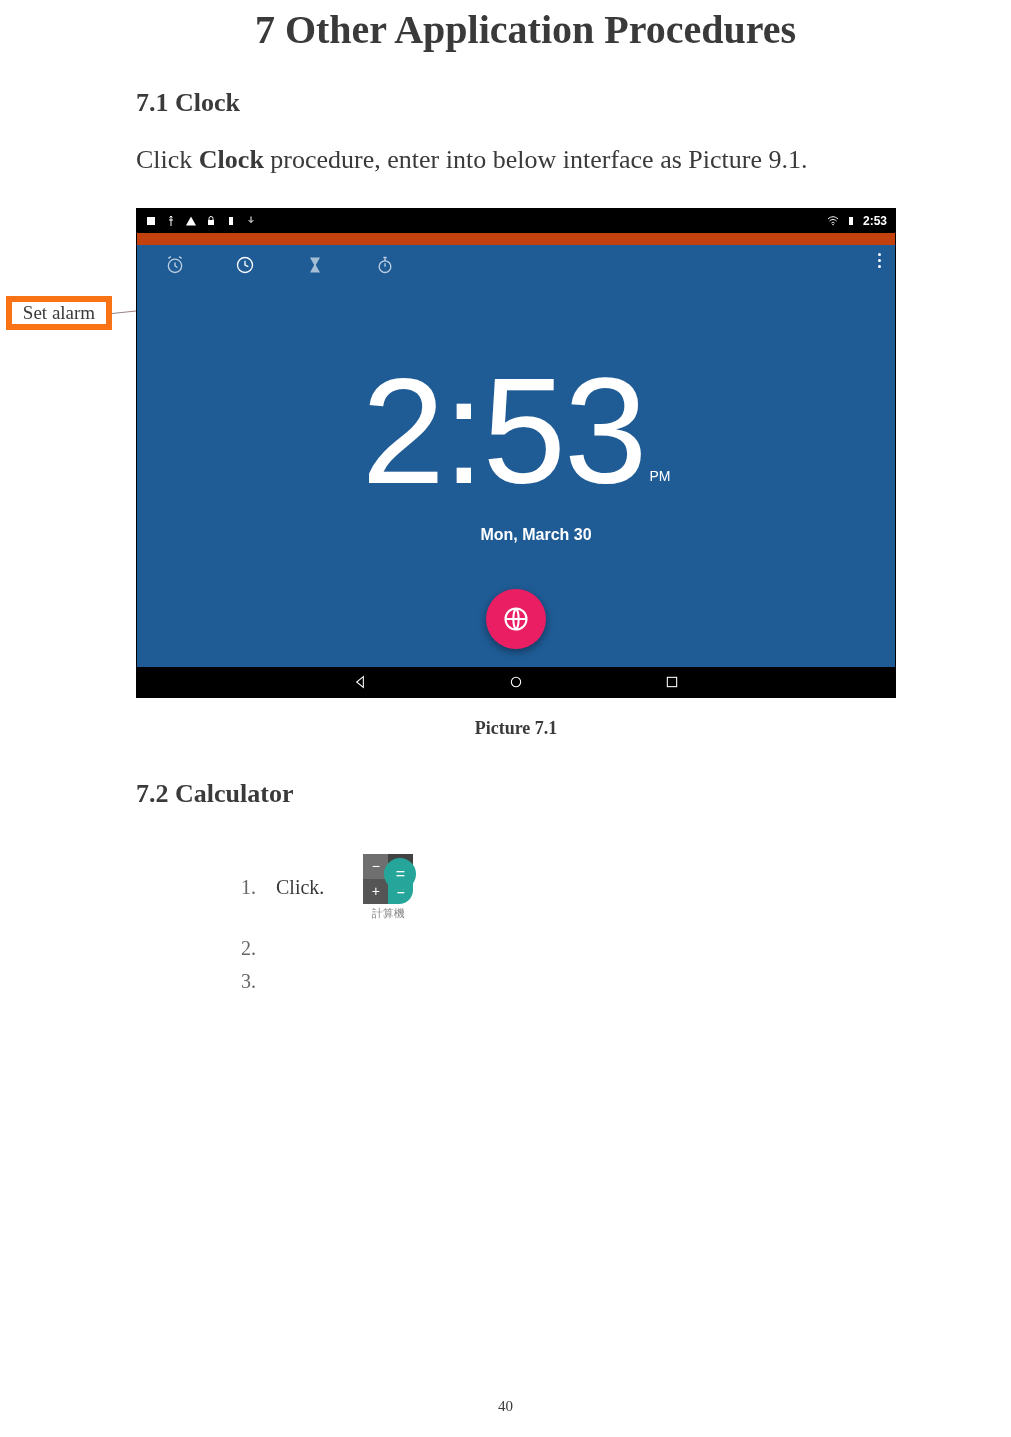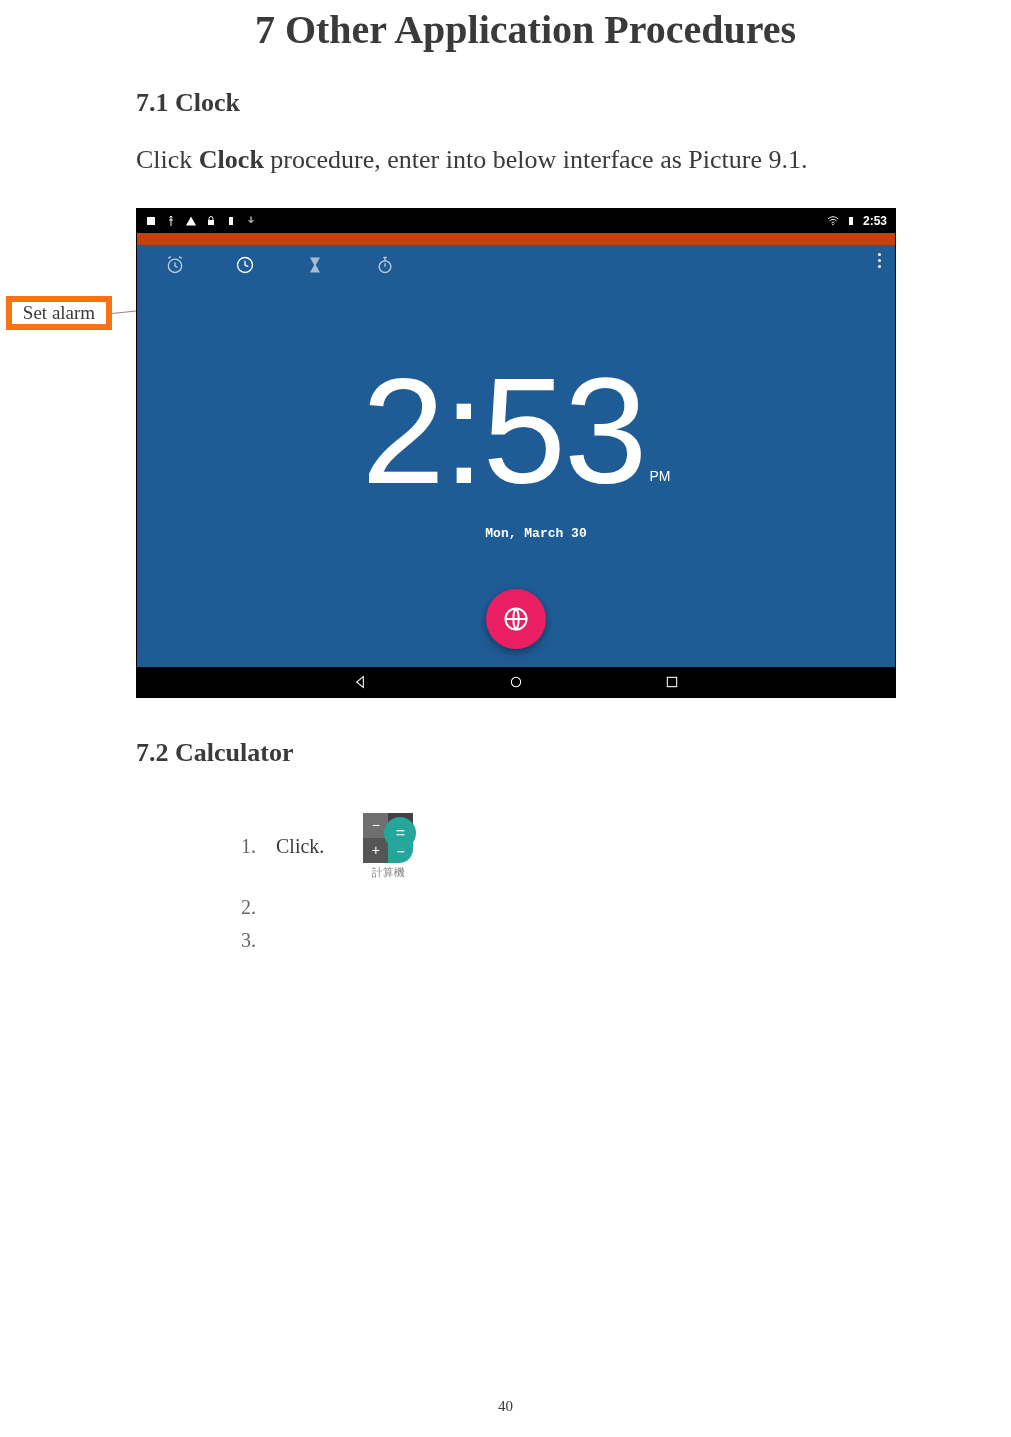--- a/index.html
+++ b/index.html
@@ -120,22 +120,22 @@
   .big-time .ampm {
     font-size: 14px;
     vertical-align: bottom;
     padding-bottom: 34px;
     display: inline-block;
     margin-left: 4px;
   }
   .date-text {
     text-align: center;
     color: #fff;
-    font-family: Liberation Mono, monospace;
-    font-size: 13px;
+    font-family: Liberation Sans, sans-serif;
+    font-size: 16px;
     font-weight: bold;
     margin-top: 8px;
     padding-left: 40px;
   }
   .fab {
     width: 60px; height: 60px; border-radius: 50%;
     background: #e91e63;
     position: absolute;
     left: 50%; transform: translateX(-50%);
     bottom: 18px;
@@ -315,20 +315,21 @@
         </svg>
       <svg viewBox="0 0 24 24">
           <circle cx="12" cy="12" r="7"></circle>
         </svg>
       <svg viewBox="0 0 24 24">
           <rect x="5" y="5" width="14" height="14"></rect>
         </svg>
     </div>
   </div>
 
+  <div class="caption">Picture 7.1</div>
 
   <div class="section-heading second">7.2 Calculator</div>
 
   <div class="calc-list">
     <div class="row">
       <span class="num">1.</span>
       <span>Click.</span>
       <div class="calc-icon">
         <div class="tile">
           <div class="q q1">−</div>

